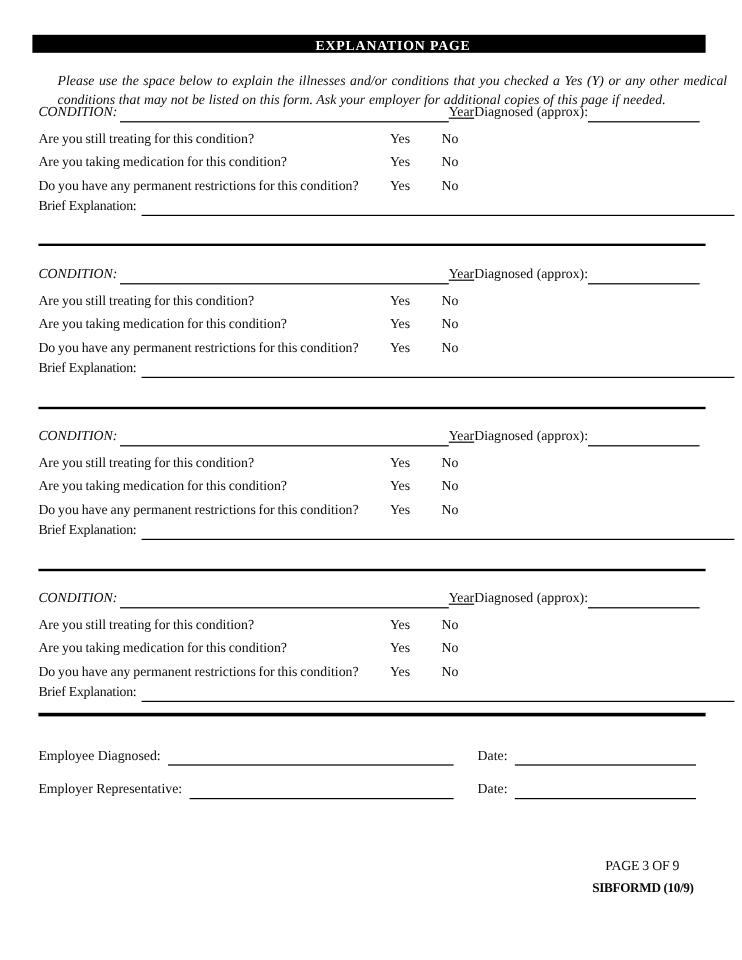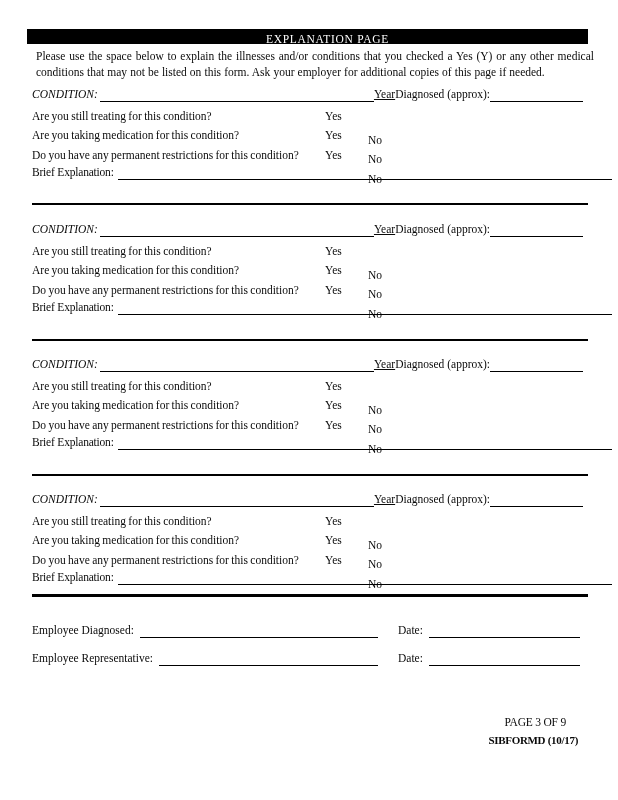--- a/index.html
+++ b/index.html
@@ -7,45 +7,45 @@
     position:relative;width:618px;height:800px;background:#ffffff;
     font-family:"Liberation Serif","DejaVu Serif",serif;color:#0a0a0a;
     overflow:hidden;
   }
   
   .banner{
     position:absolute;left:27px;top:29px;width:561px;height:15px;
     background:#000;color:#fff;text-align:center;
   }
   .banner span{
-    font-weight:normal;font-size:11.5px;line-height:15px;letter-spacing:0.7px;margin-left:40px;
+    font-weight:bold;font-size:11.5px;line-height:15px;letter-spacing:0.7px;margin-left:40px;
   }
   
   .intro{
-    position:absolute;left:32px;top:45px;width:558px;margin:4px;
-    font-size:11.5px;line-height:15.5px;text-align:justify;word-spacing:0.2px;
+    position:absolute;left:32px;top:45px;width:558px;margin:16px;
+    font-size:11.5px;line-height:15.5px;text-align:justify;word-spacing:0.2px;font-style:italic;
   }
   
   .divider{position:absolute;left:32px;width:556px;height:2px;background:#000;}
   .d0{top:203px}.d1{top:339px}.d2{top:474px}
   .divider.thick{top:594px;height:3px;}
   
   .section{position:absolute;left:32px;width:586px;height:97px;font-size:11.5px;}
   .s-pos-0{top:88px}.s-pos-1{top:223px}.s-pos-2{top:358px}.s-pos-3{top:493px}
   .blank{border-bottom:1px solid #000;height:13px;}
   .crow{position:absolute;top:0;left:0;width:551px;display:flex;}
   .crow .lbl{white-space:nowrap;font-style:italic;}
   .crow .b1{flex:1;margin-left:2px;}
   .crow .yearword{text-decoration:underline;white-space:nowrap;}
   .crow .dlbl{white-space:nowrap;}
   .crow .b2{width:93px;}
   .qrow{position:absolute;left:0;width:100%;white-space:nowrap;word-spacing:-0.5px;}
   .q-pos-0{top:22px}.q-pos-1{top:41px}.q-pos-2{top:61px}
   .qrow .yes{position:absolute;left:293px;word-spacing:0;}
-  .qrow .no{position:absolute;left:336px;word-spacing:0;margin-top:24px;}
+  .qrow .no{position:absolute;left:336px;word-spacing:0;}
   .brow{position:absolute;top:78px;left:0;width:580px;display:flex;}
   .brow .lbl{white-space:nowrap;letter-spacing:-0.2px;text-align:right;}
   .brow .b1{flex:1;margin-left:4px;}
   
   .sig{position:absolute;left:32px;top:624px;width:548px;font-size:11.5px;}
   .sig-row{display:flex;height:16px;margin-bottom:12px;}
   .sig-left{display:flex;width:346px;}
   .sig-left .lbl{white-space:nowrap;}
   .sig-left .blank{flex:1;margin-left:6px;}
   .date-lbl{margin-left:20px;white-space:nowrap;}
@@ -193,26 +193,26 @@
     <div class="sig-row">
       <span class="sig-left">
         <span class="lbl">Employee Diagnosed:</span>
         <span class="blank"></span>
       </span>
       <span class="date-lbl">Date:</span>
       <span class="blank date-blank"></span>
     </div>
     <div class="sig-row">
       <span class="sig-left">
-        <span class="lbl">Employee Representative:</span>
+        <span class="lbl">Employer Representative:</span>
         <span class="blank"></span>
       </span>
       <span class="date-lbl">Date:</span>
       <span class="blank date-blank"></span>
     </div>
   </div>
 
   <div class="footer">
     <div class="pageline">PAGE 3 OF 9</div>
-    <div class="formcode">SIBFORMD (10/17)</div>
+    <div class="formcode">SIBFORMD (10/9)</div>
   </div>
 
 </div>
 
 </body></html>

